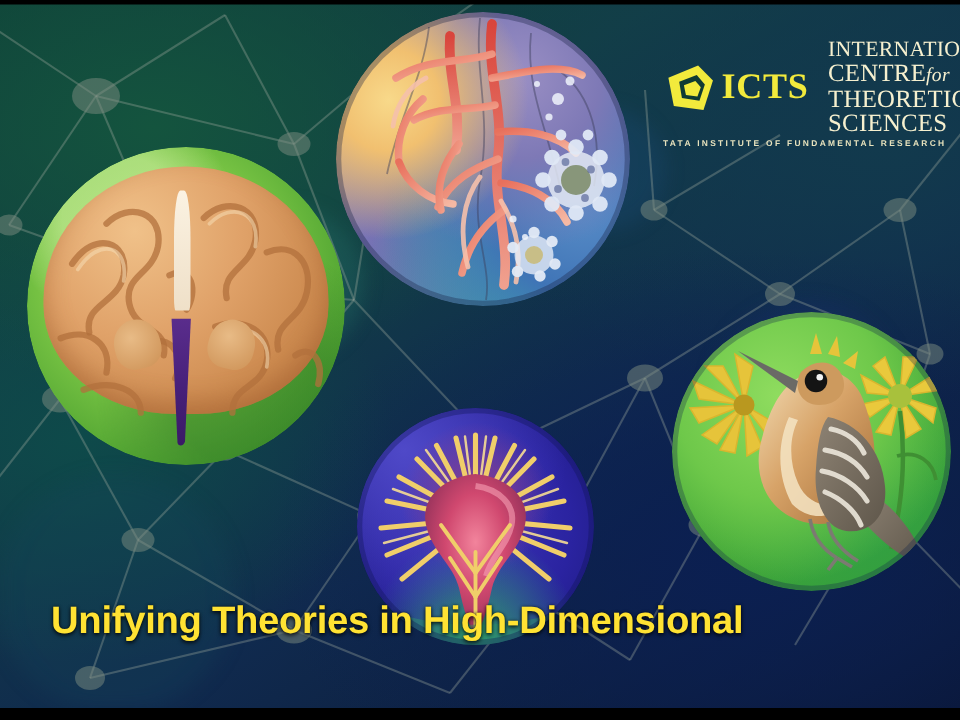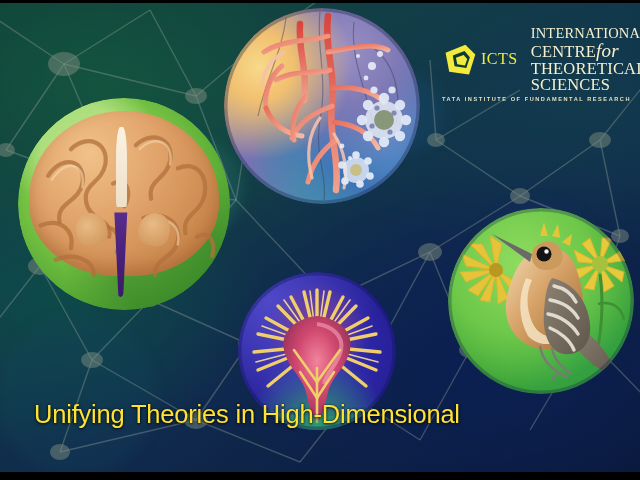--- a/index.html
+++ b/index.html
@@ -143,22 +143,22 @@
   
   #logo {
     position: absolute;
     left: 442px; top: 26px;
     width: 190px; height: 72px;
   }
   .logo-row { display: flex; align-items: center; }
   .logo-mark { width: 36px; height: 36px; flex: 0 0 36px; margin-right: 3px; }
   .logo-icts {
     font-family: "Liberation Serif", serif;
-    font-weight: normal;
-    font-size: 16px;
+    font-weight: bold;
+    font-size: 24px;
     letter-spacing: .5px;
     color: #f2ea3c;
     line-height: 1;
     padding-bottom: 2px;
   }
   .logo-divider {
     width: 2px;
     height: 50px;
     background: #e8e2b0;
     margin: 0 7px 0 6px;
@@ -172,40 +172,40 @@
   .logo-words div {
     font-variant: small-caps;
     font-size: 14.5px;
     letter-spacing: .2px;
     white-space: nowrap;
   }
   .logo-words .w-big { font-size: 16.5px; }
   .logo-words .w-for {
     font-variant: normal;
     font-style: italic;
-    font-size: 19px;
+    font-size: 13px;
   }
   .logo-tag {
     margin-top: 2px;
     font-family: "Liberation Sans", sans-serif;
     font-size: 5.6px;
     font-weight: bold;
     letter-spacing: 1.55px;
     color: #e7e2bd;
     white-space: nowrap;
   }
 
   
   #headline {
     position: absolute;
     left: 34px;
     top: 398px;
     width: 580px;
     color: #ffe233;
-    font-weight: normal;
+    font-weight: bold;
     font-size: 25.5px;
     line-height: 1.28;
     letter-spacing: -0.2px;
     text-shadow: 0 1px 3px rgba(0,0,0,.75), 0 0 2px rgba(0,0,0,.6);
   }
   #headline .line { display: block; white-space: nowrap; }
 
   
   .bar { position: absolute; left: 0; width: 640px; background: #000; }
   #bar-top { top: 0; height: 3px; }

